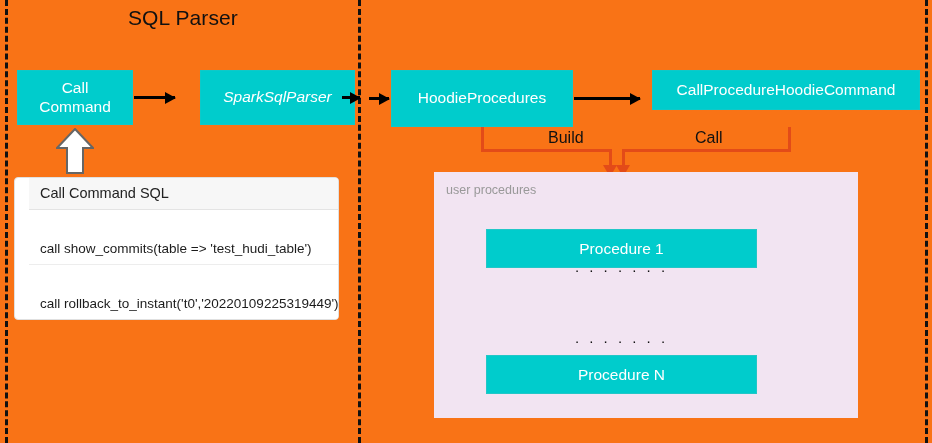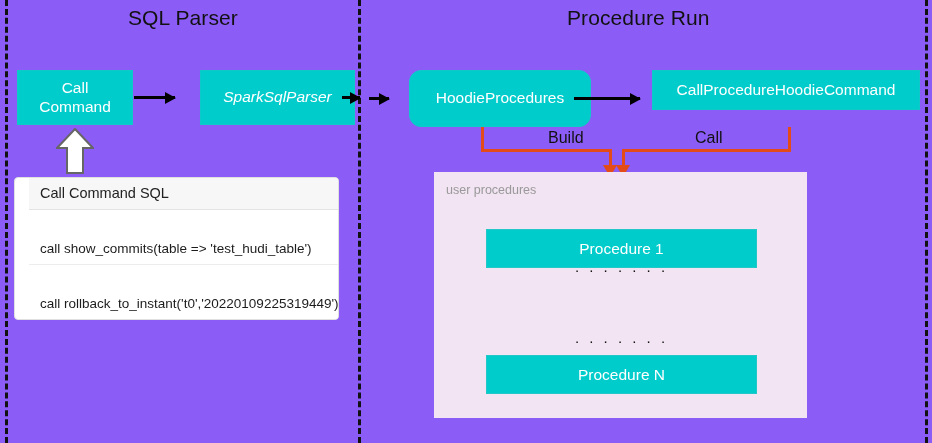--- a/index.html
+++ b/index.html
@@ -9,21 +9,21 @@
     padding: 0;
     background: #ffffff;
   }
   body {
     font-family: "Liberation Sans", sans-serif;
   }
   #canvas {
     position: relative;
     width: 932px;
     height: 443px;
-    background: #8b5cf6;
+    background: #f97316;
     overflow: hidden;
   }
 
   
   .vdash {
     position: absolute;
     top: 0;
     width: 0;
     height: 443px;
     border-left: 3px dashed #111111;
@@ -59,21 +59,21 @@
     font-family: "Liberation Sans", sans-serif;
   }
   #box-call-command {
     left: 17px;  top: 70px;  width: 116px; height: 55px;
     font-size: 15.5px;
   }
   #box-spark-parser {
     left: 200px; top: 70px;  width: 155px; height: 55px; font-style: italic;
   }
   #box-hoodie-procedures {
-    left: 409px; top: 70px;  width: 182px; height: 57px; border-radius: 12px;
+    left: 391px; top: 70px;  width: 182px; height: 57px;
   }
   #box-call-procedure-cmd {
     left: 652px; top: 70px;  width: 268px; height: 40px;
   }
 
   
   .blackarrow {
     position: absolute;
     height: 3px;
     background: #000000;
@@ -182,21 +182,21 @@
     white-space: nowrap;
   }
   #label-build { left: 548px; top: 129px; }
   #label-call  { left: 695px; top: 129px; }
 
   
   #user-procedures-panel {
     position: absolute;
     left: 434px;
     top: 172px;
-    width: 373px;
+    width: 424px;
     height: 246px;
     background: #F2E4F2;
   }
   #user-procedures-caption {
     position: absolute;
     left: 12px;
     top: 11px;
     font-size: 12.5px;
     color: #999999;
     font-family: "Liberation Sans", sans-serif;
@@ -235,21 +235,20 @@
 </head>
 <body>
 
 <div id="canvas">
 
   <div class="vdash left"></div>
   <div class="vdash mid"></div>
   <div class="vdash right"></div>
 
   <div class="section-title" id="title-sql">SQL Parser</div>
-  <div class="section-title" id="title-proc">Procedure Run</div>
 
   <div class="tealbox" id="box-call-command">
     <div>
       <div>Call</div>
       <div>Command</div>
     </div>
   </div>
 
   <div class="blackarrow" id="arrow-cc-to-ssp"></div>
 

